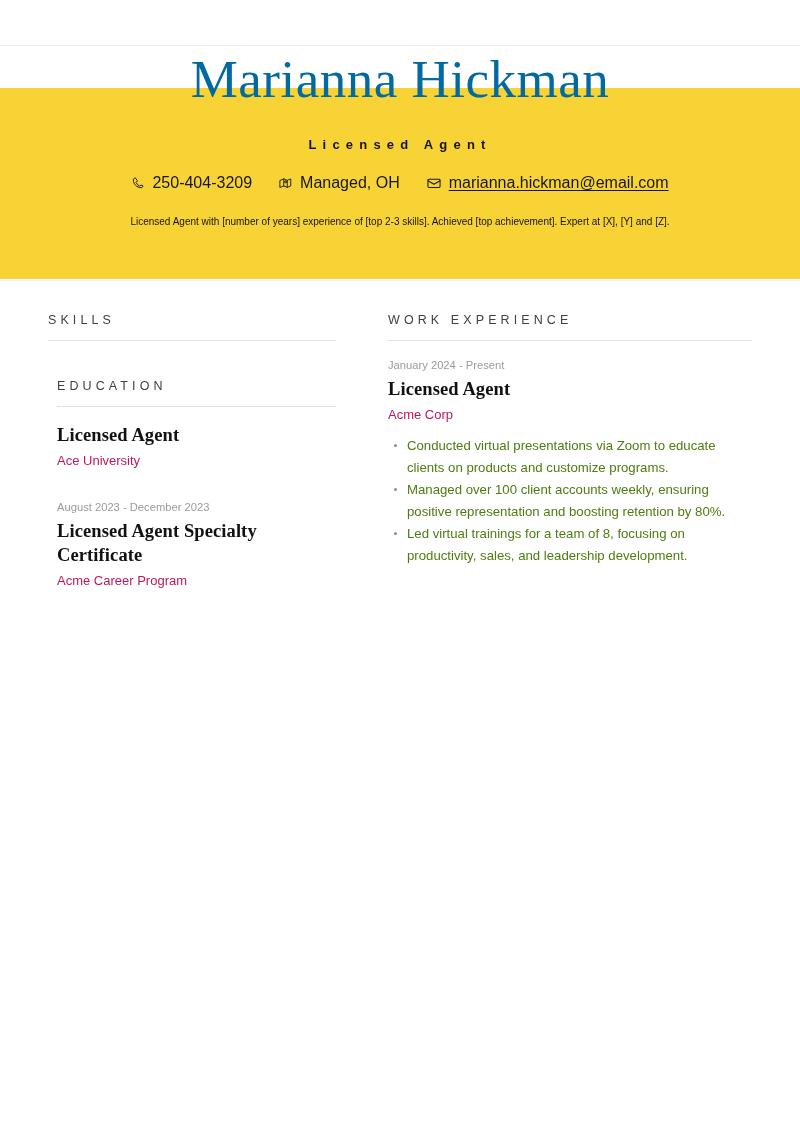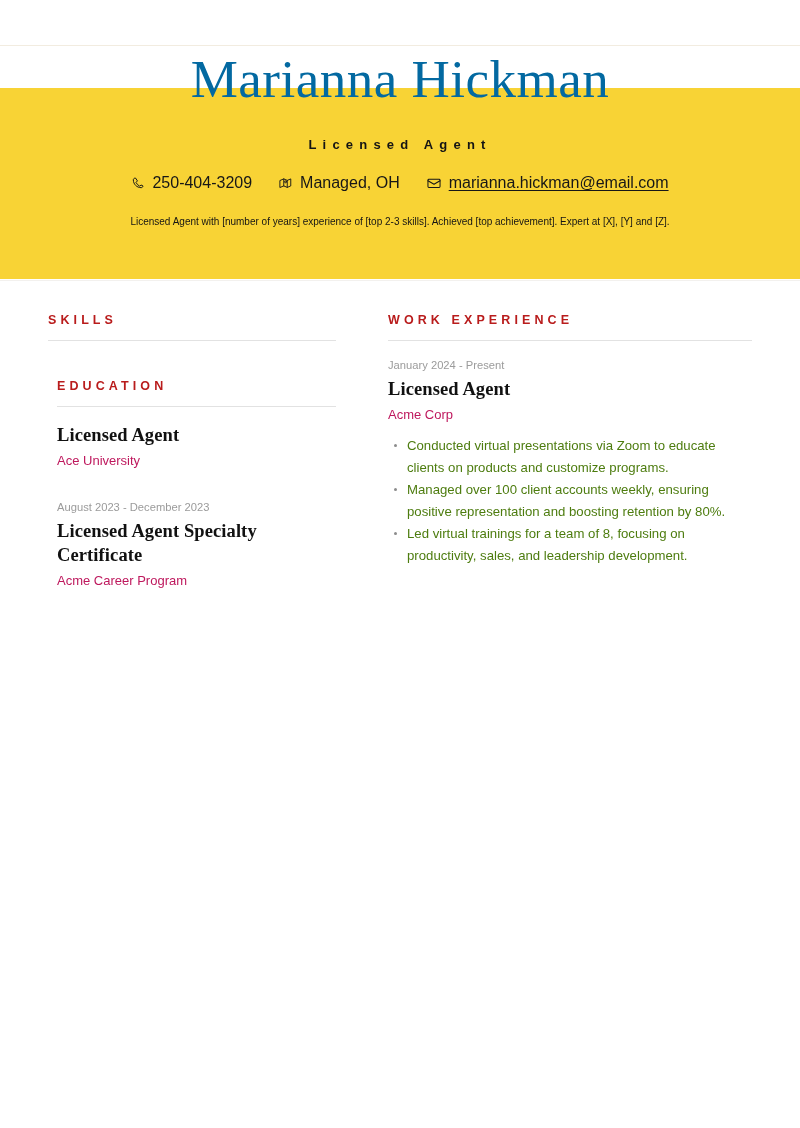--- a/index.html
+++ b/index.html
@@ -134,23 +134,23 @@
   }
   .col-right {
     position: absolute;
     left: 388px;
     top: 0;
     width: 364px;
   }
 
   .section-title {
     font-size: 12.5px;
-    font-weight: 700;
+    font-weight: 400;
     letter-spacing: 4.1px;
-    color: #b91c1c;
+    color: #404040;
     line-height: 16px;
     padding-bottom: 12px;
   }
   .section-rule {
     height: 1px;
     background: #e2e2e2;
     width: 100%;
   }
 
   .section {

